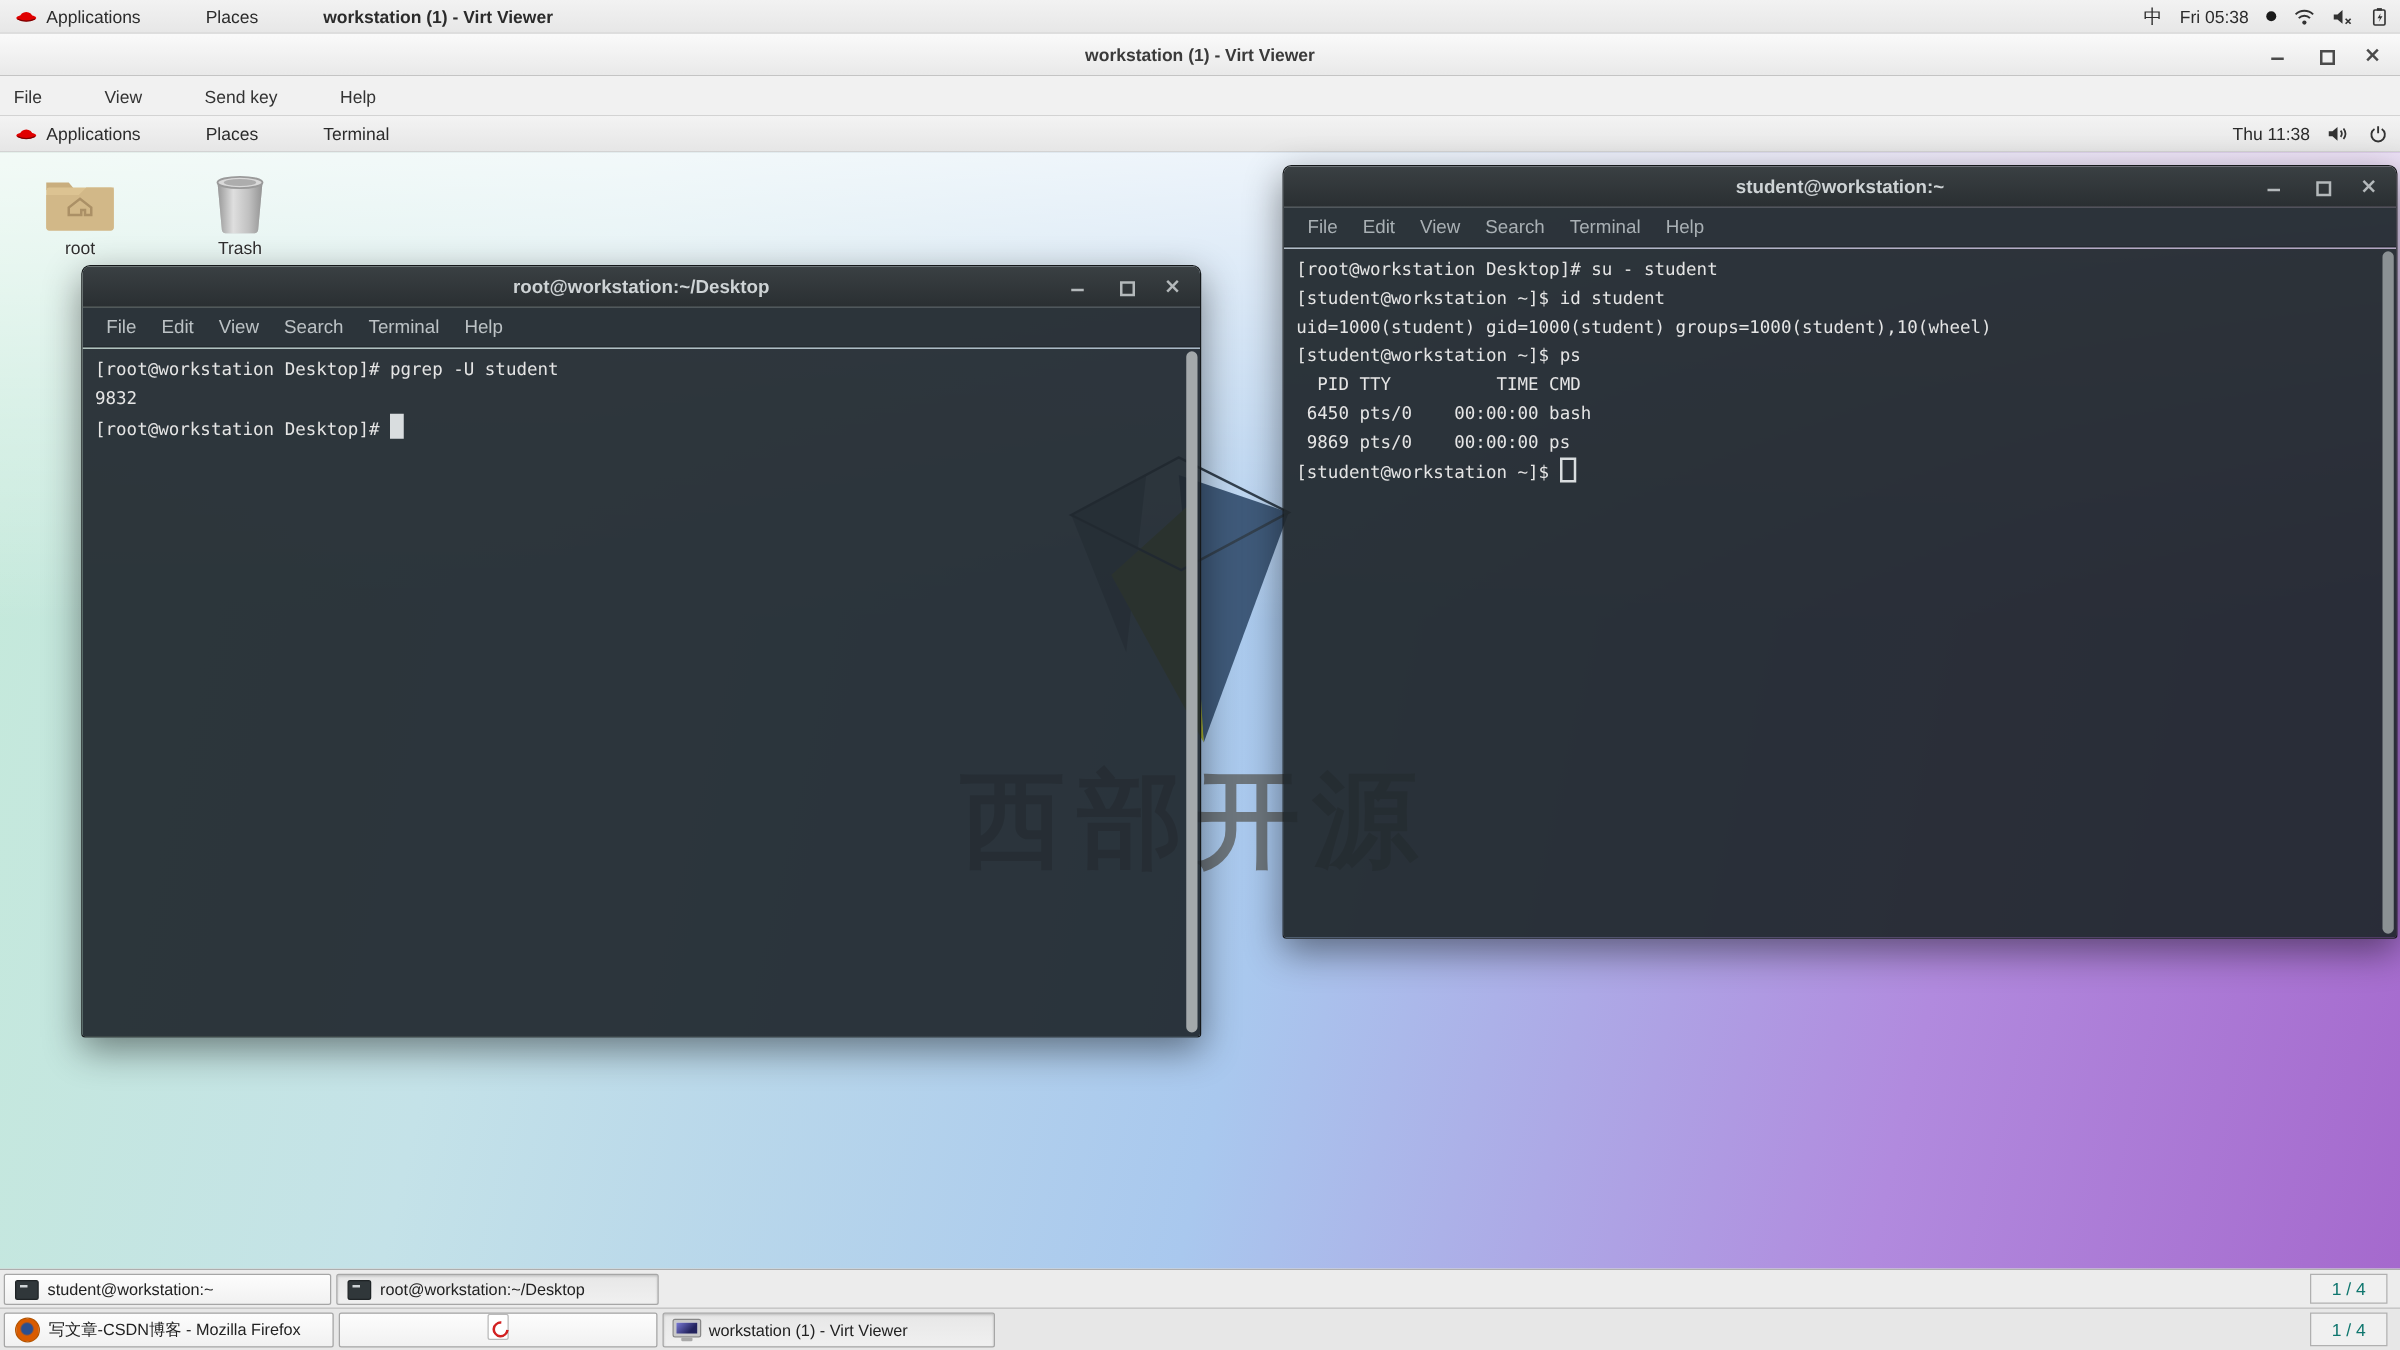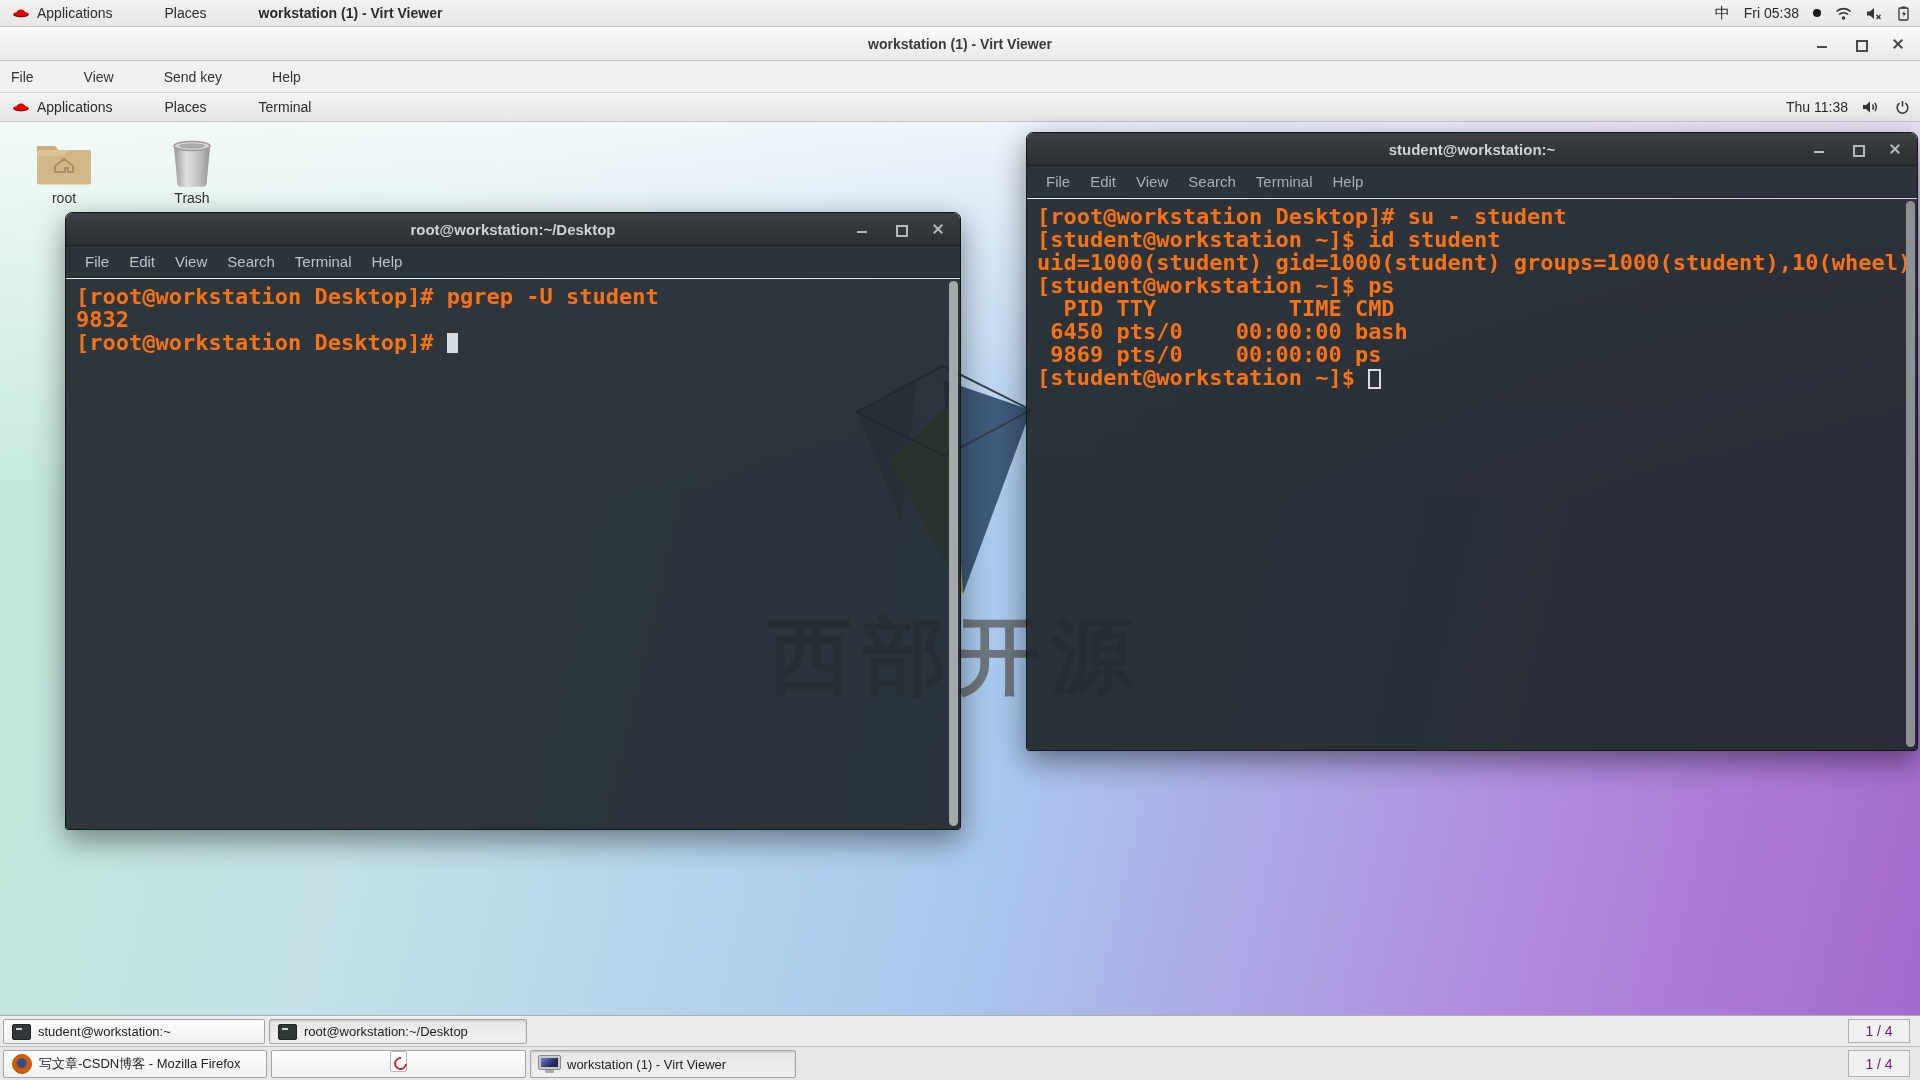--- a/index.html
+++ b/index.html
@@ -47,21 +47,21 @@
 
   
   .term { position:absolute; border:1px solid #15181a; border-radius:7px 7px 3px 3px; box-shadow:0 10px 30px rgba(0,0,0,.45); overflow:hidden; }
   .term-titlebar { height:33px; background:linear-gradient(#3a4043,#2a2f32); border-bottom:1px solid #1c2022; position:relative; display:flex; align-items:center; justify-content:center; }
   .term-title { font-size:15px; font-weight:600; color:#ced3d5; }
   .twb .wb-min::after{ background:#b4b9bb; } .twb .wb-max::after{ border-color:#b4b9bb; }
   .twb .wb-close::before,.twb .wb-close::after{ background:#b4b9bb; }
   .term-menubar { height:32px; display:flex; align-items:center; padding-left:9px; border-bottom:1px solid rgba(0,0,0,.25); }
   .term-menubar .menu-item { padding:0 10px; font-size:15px; }
   .term-body { position:absolute; top:66px; left:0; right:0; bottom:0; }
-  .tcontent { position:absolute; inset:0; padding:6px 10px; font-family:"DejaVu Sans Mono",monospace; font-size:22px; line-height:23px; font-weight:700; color:#f97316; }
+  .tcontent { position:absolute; inset:0; padding:6px 10px; font-family:"DejaVu Sans Mono",monospace; font-size:14px; line-height:23px; font-weight:400; color:#e5e5e5; }
   .tline { white-space:pre; }
   .cursor-solid { display:inline-block; width:11px; height:20px; background:#d9dddf; vertical-align:-3px; }
   .cursor-hollow { display:inline-block; width:13px; height:20px; border:2px solid #d9dddf; vertical-align:-4px; background:transparent; }
   .scrollbar { position:absolute; top:2px; bottom:3px; right:2px; width:9px; }
   .scroll-thumb { position:absolute; left:0; right:0; top:0; bottom:0; border-radius:5px; }
 
   #term-root { left:65px; top:90px; width:896px; height:618px; z-index:3; }
   #term-root .term-body { background:rgba(32,40,46,.93); }
   #term-root .term-menubar { background:rgba(36,44,50,.96); color:#bcc2c5; }
   #term-root .scroll-thumb { background:#a4a9ab; }
@@ -69,21 +69,21 @@
   #term-student .term-body { background:rgba(33,40,46,.94); }
   #term-student .term-menubar { background:rgba(36,44,50,.96); color:#a9b0b4; }
   #term-student .scroll-thumb { background:#8b9194; }
 
   
   #vm-taskbar { top:1015px; height:31px; background:#ececec; border-top:1px solid #aeaeae; }
   #host-taskbar { top:1046px; height:50px; background:#e7e7e7; border-top:1px solid #bdbdbd; }
   .task { position:absolute; top:3px; height:25px; background:linear-gradient(#fdfdfd,#f1f1f1); border:1px solid #a6a6a6; border-radius:2px; display:flex; align-items:center; gap:7px; padding:0 8px; font-size:13px; color:#222; overflow:hidden; white-space:nowrap; }
   #host-taskbar .task { height:28px; }
   .task.active { background:linear-gradient(#e7e7e7,#f0f0f0); box-shadow:inset 0 1px 2px rgba(0,0,0,.18); }
-  .pager { position:absolute; right:10px; top:3px; width:62px; height:24px; border:1px solid #b0b0b0; background:#f0f0f0; display:flex; align-items:center; justify-content:center; font-size:14px; color:#701a75; }
+  .pager { position:absolute; right:10px; top:3px; width:62px; height:24px; border:1px solid #b0b0b0; background:#f0f0f0; display:flex; align-items:center; justify-content:center; font-size:14px; color:#0f766e; }
   #host-taskbar .pager { height:27px; }
 
   
   .mini-term { width:19px; height:16px; background:#30373a; border-radius:2px; border:1px solid #1e2325; position:relative; flex:none; }
   .mini-term::after { content:""; position:absolute; left:3px; top:3px; width:6px; height:2px; background:#cfd4d6; }
   .mini-ff { width:20px; height:20px; border-radius:50%; flex:none; background:radial-gradient(circle at 48% 45%, #2c4f8f 0 31%, #d95b00 42% 70%, #ff9400 100%); border:1px solid #b35400; }
   .mini-pdf { width:17px; height:21px; background:#fff; border:1px solid #b9b9b9; border-radius:2px; flex:none; position:relative; }
   .mini-pdf::after { content:""; position:absolute; left:3px; top:5px; width:9px; height:9px; border:2.5px solid #d22222; border-radius:50%; border-right-color:transparent; transform:rotate(-40deg); }
   .mini-monitor { width:21px; height:17px; flex:none; position:relative; }
   .mini-monitor .scr { position:absolute; left:0; top:0; width:21px; height:13px; background:linear-gradient(135deg,#7a7ad8 0%,#23235e 70%); border:2px solid #c9c9c9; outline:1px solid #888; border-radius:1px; }

